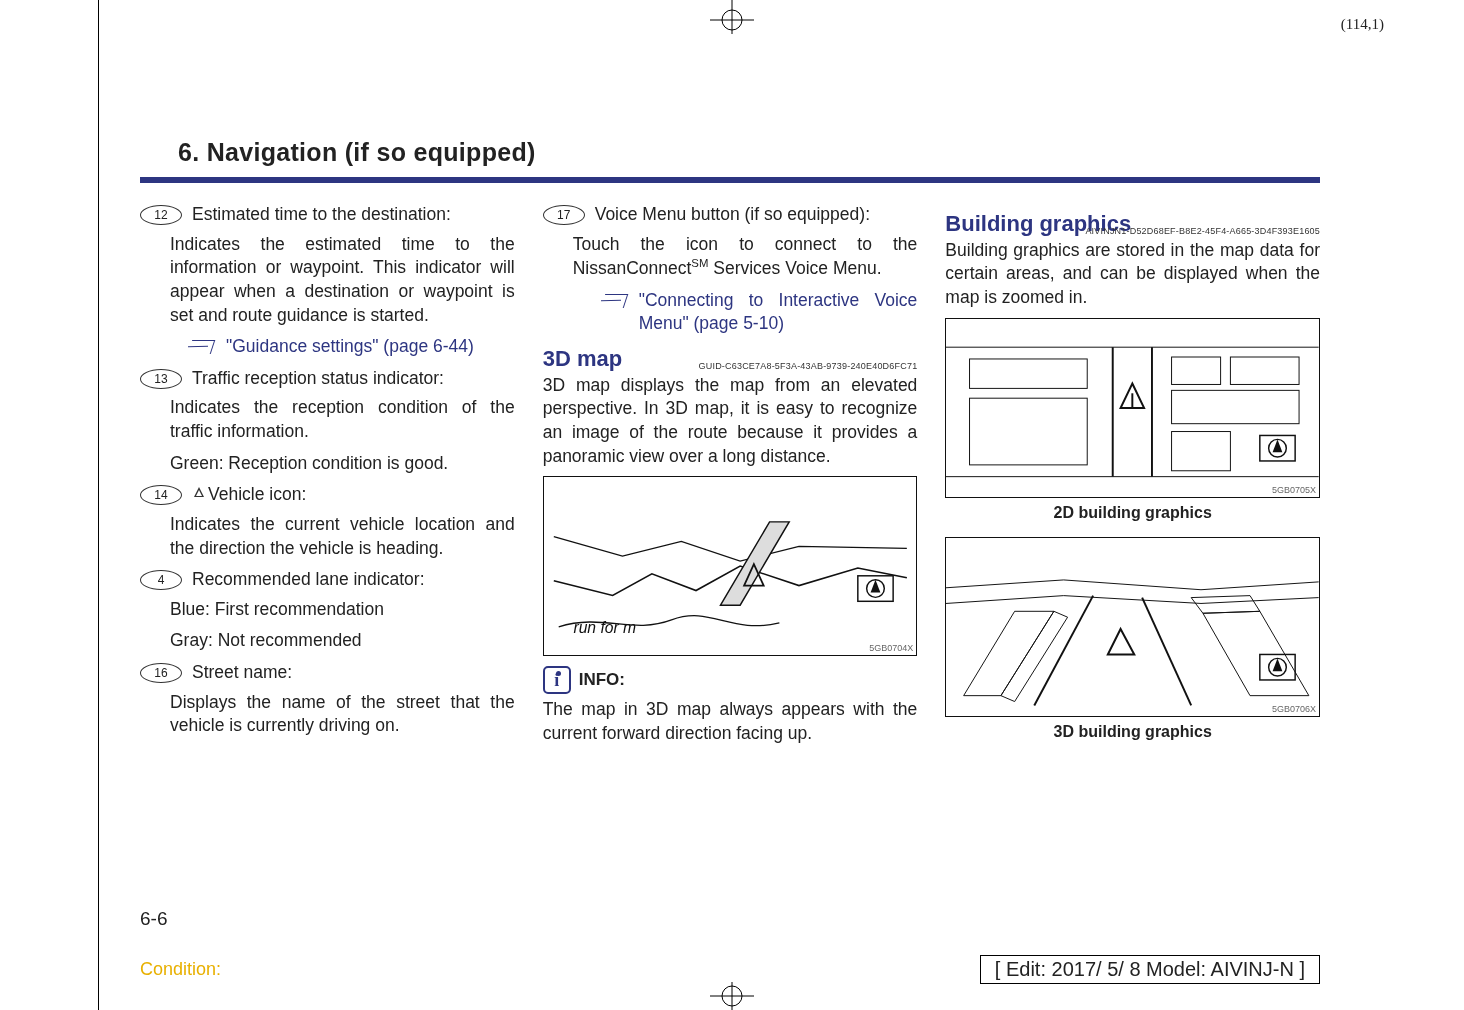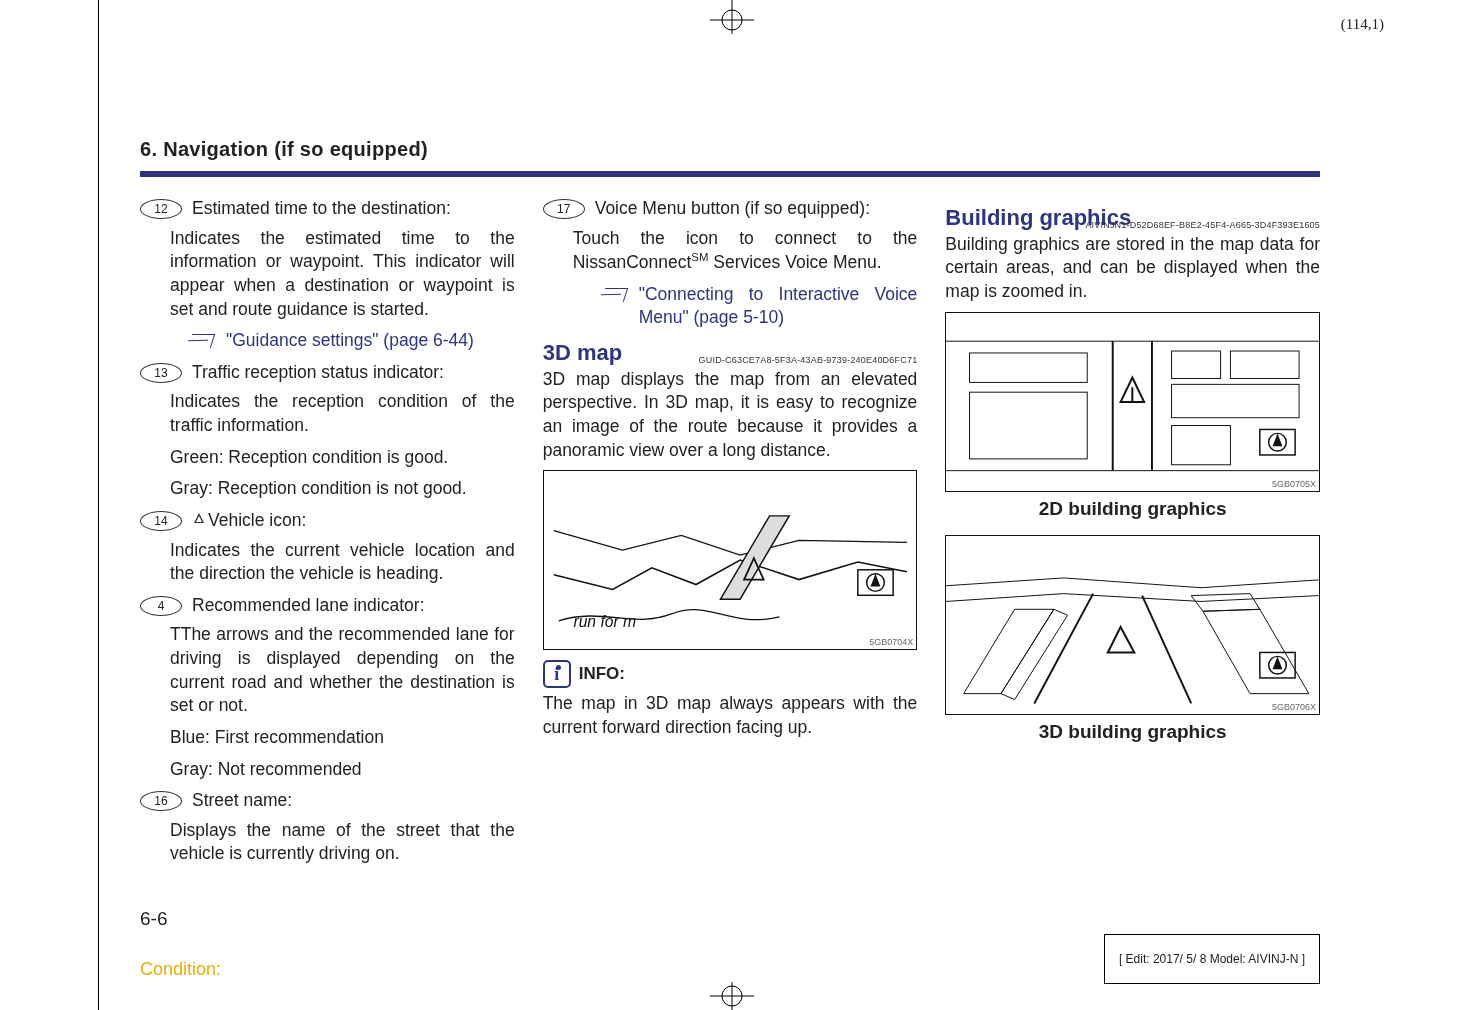--- a/index.html
+++ b/index.html
@@ -21,25 +21,26 @@
     padding: 20px 40px 0 40px;
   }
   .top-marker {
     position: absolute;
     top: 16px;
     right: 80px;
     font-family: "Times New Roman", serif;
     font-size: 15px;
   }
   .chapter-head {
-    font-size: 20px;
+    font-size: 25px;
     font-weight: bold;
     letter-spacing: 0.3px;
     margin-top: 118px;
     margin-bottom: 10px;
+    margin-left: 38px;
   }
   .divider {
     height: 6px;
     background: #2d3581;
     width: 100%;
   }
   .cols {
     display: flex;
     gap: 28px;
     margin-top: 20px;
@@ -141,21 +142,21 @@
   }
   .fig-code {
     position: absolute;
     right: 3px; bottom: 1px;
     font-size: 9px;
     color: #666;
   }
   .fig-caption {
     text-align: center;
     font-weight: bold;
-    font-size: 19px;
+    font-size: 16px;
     margin-bottom: 14px;
   }
   .info-row {
     display: flex;
     align-items: center;
     gap: 8px;
     margin: 10px 0 4px 0;
   }
   .info-icon {
     width: 28px; height: 28px;
@@ -193,22 +194,22 @@
     left: 40px;
     bottom: 30px;
     font-size: 18px;
     color: #e8b000;
   }
   .edit-box {
     position: absolute;
     right: 40px;
     bottom: 26px;
     border: 1.5px solid #000;
-    font-size: 12px;
-    padding: 17px 14px;
+    font-size: 20px;
+    padding: 2px 14px;
   }
   
   .reg-top, .reg-bot {
     position: absolute;
     left: 50%;
     transform: translateX(-50%);
     width: 60px; height: 36px;
   }
   .reg-top { top: -2px; }
   .reg-bot { bottom: -8px; }
@@ -286,35 +287,33 @@
         <span class="xref-icon"></span>
         <span>"Guidance settings" (page 6-44)</span>
       </div>
 
       <div class="list-item">
         <span class="circ">13</span>
         <span class="item-title">Traffic reception status indicator:</span>
       </div>
       <p class="item-body">Indicates the reception condition of the traffic information.</p>
       <p class="item-body">Green: Reception condition is good.</p>
-      <p class="item-body">Gray: Reception condition is not good.</p>
 
       <div class="list-item">
         <span class="circ">14</span>
         <span class="item-title">
           <span class="tri-icon"></span><span>Vehicle icon:</span>
         </span>
       </div>
       <p class="item-body">Indicates the current vehicle location and the direction the vehicle is heading.</p>
 
       <div class="list-item">
         <span class="circ">4</span>
         <span class="item-title">Recommended lane indicator:</span>
       </div>
-      <p class="item-body">TThe arrows and the recommended lane for driving is displayed depending on the current road and whether the destination is set or not.</p>
       <p class="item-body">Blue: First recommendation</p>
       <p class="item-body">Gray: Not recommended</p>
 
       <div class="list-item">
         <span class="circ">16</span>
         <span class="item-title">Street name:</span>
       </div>
       <p class="item-body">Displays the name of the street that the vehicle is currently driving on.</p>
     </div>
 

